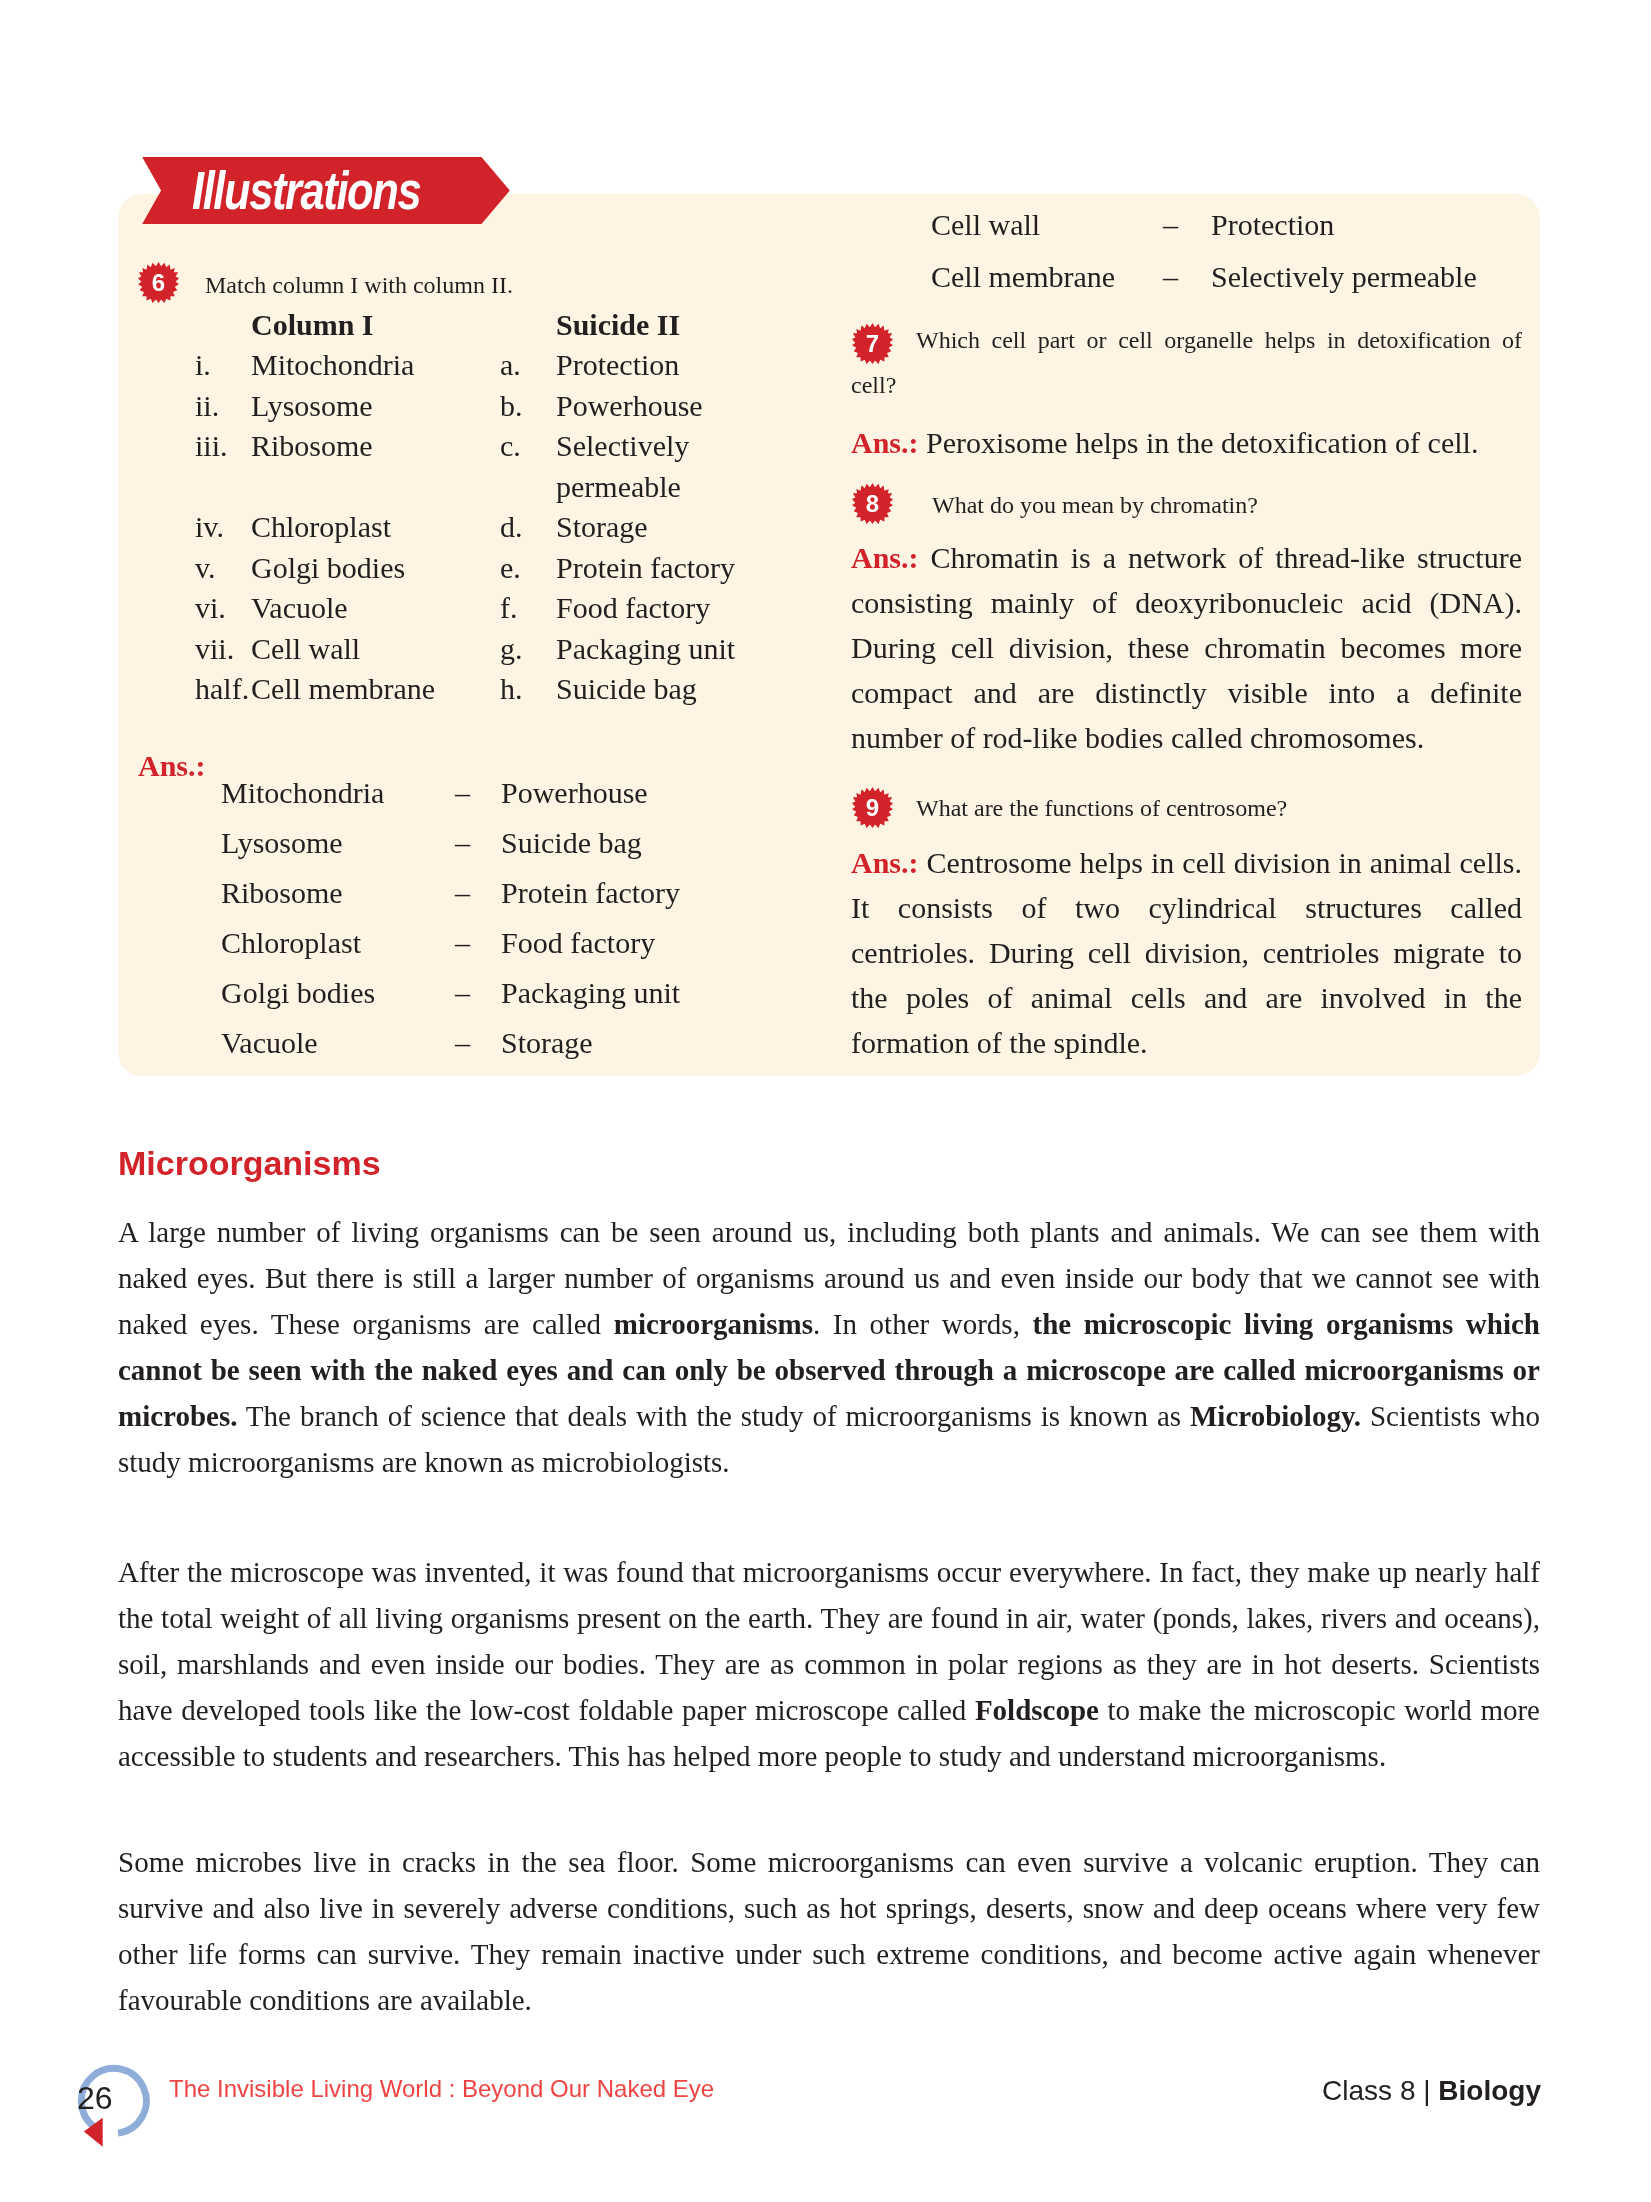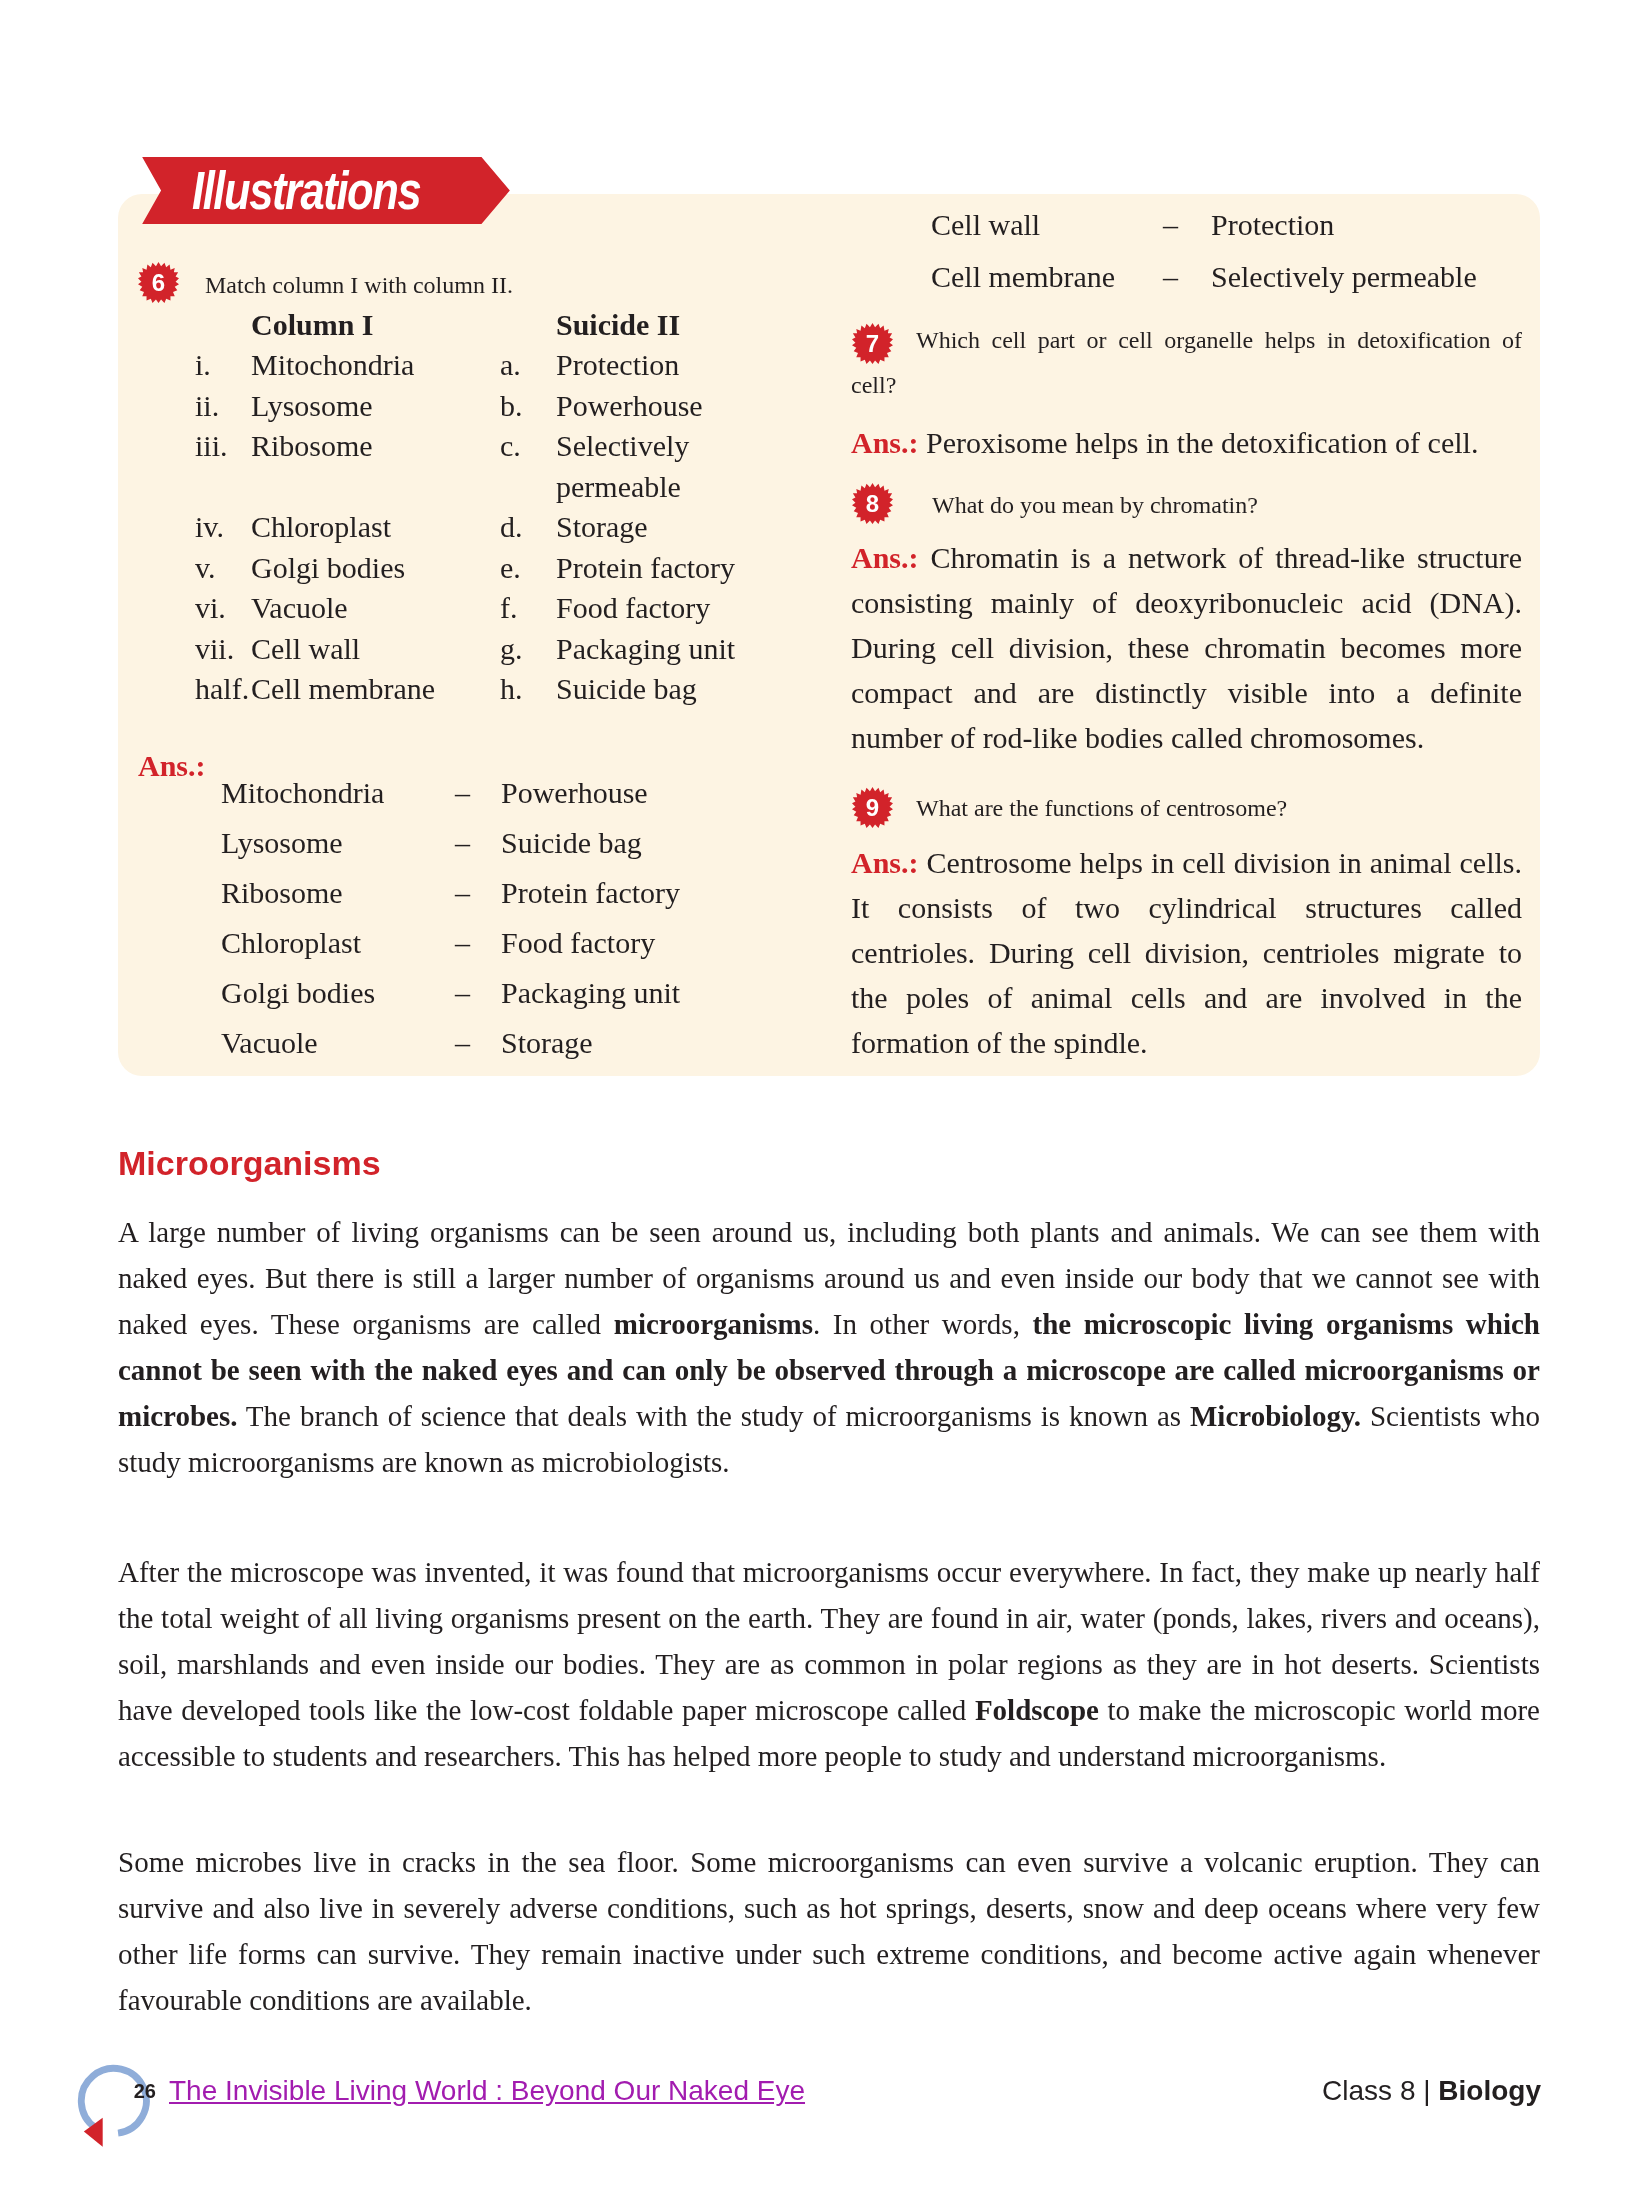--- a/index.html
+++ b/index.html
@@ -39,21 +39,21 @@
   .ans-dash { position:absolute; left:234px; }
   .ans-c2 { position:absolute; left:280px; }
 
   .para { position:absolute; left:118px; width:1422px; font-size:29px; line-height:46px; text-align:justify; }
 
   #section-heading { left:118px; top:1144px; font-family:"Liberation Sans","DejaVu Sans",sans-serif; font-weight:bold;
                      font-size:34px; color:#d2232a; }
 
   
   #footer-page { left:77px; top:2061px; width:77px; height:77px; }
-  #footer-title { left:169px; top:2075px; font-family:"Liberation Sans","DejaVu Sans",sans-serif; font-size:28px; color:#a21caf;text-decoration:underline; }
+  #footer-title { left:169px; top:2075px; font-family:"Liberation Sans","DejaVu Sans",sans-serif; font-size:24px; color:#ef4444; }
   #footer-right { right:110px; top:2075px; font-family:"Liberation Sans","DejaVu Sans",sans-serif; font-size:28px; color:#231f20; }
 </style>
 </head>
 <body>
 
 <div id="illus-box" class="abs"></div>
 
 <div id="banner" class="abs">
   <svg width="368" height="67" viewBox="0 0 428 78">
     <polygon points="0,0 395,0 428,39 395,78 0,78 22,39" fill="#d2232a"></polygon>
@@ -221,21 +221,21 @@
   <span>After the microscope was invented, it was found that microorganisms occur everywhere. In fact, they make up nearly half the total weight of all living organisms present on the earth. They are found in air, water (ponds, lakes, rivers and oceans), soil, marshlands and even inside our bodies. They are as common in polar regions as they are in hot deserts. Scientists have developed tools like the low-cost foldable paper microscope called </span><b>Foldscope</b><span> to make the microscopic world more accessible to students and researchers. This has helped more people to study and understand microorganisms.</span>
 </div>
 
 <div class="para" style="top:1839px;">Some microbes live in cracks in the sea floor. Some microorganisms can even survive a volcanic eruption. They can survive and also live in severely adverse conditions, such as hot springs, deserts, snow and deep oceans where very few other life forms can survive. They remain inactive under such extreme conditions, and become active again whenever favourable conditions are available.</div>
 
 <div id="footer-page" class="abs">
   <svg width="77" height="86" viewBox="0 0 90 100">
     <path d="M 22 78 A 38 38 0 1 1 48 84" fill="none" stroke="#8fadd9" stroke-width="8"></path>
     <polygon points="8,82 30,66 30,100" fill="#d2232a"></polygon>
   </svg>
-  <div class="sans" style="position:absolute;left:0;top:19px;width:79px;text-align:right;font-weight:bold;font-size:20px;">26</div>
+  <div class="sans" style="position:absolute;left:0;top:19px;width:79px;text-align:left;font-weight:normal;font-size:32px;">26</div>
 </div>
 <div id="footer-title" class="abs">The Invisible Living World : Beyond Our Naked Eye</div>
 <div id="footer-right" class="abs">
   <span>Class 8</span>
   <span>|</span>
   <b>Biology</b>
 </div>
 
 
 </body></html>

